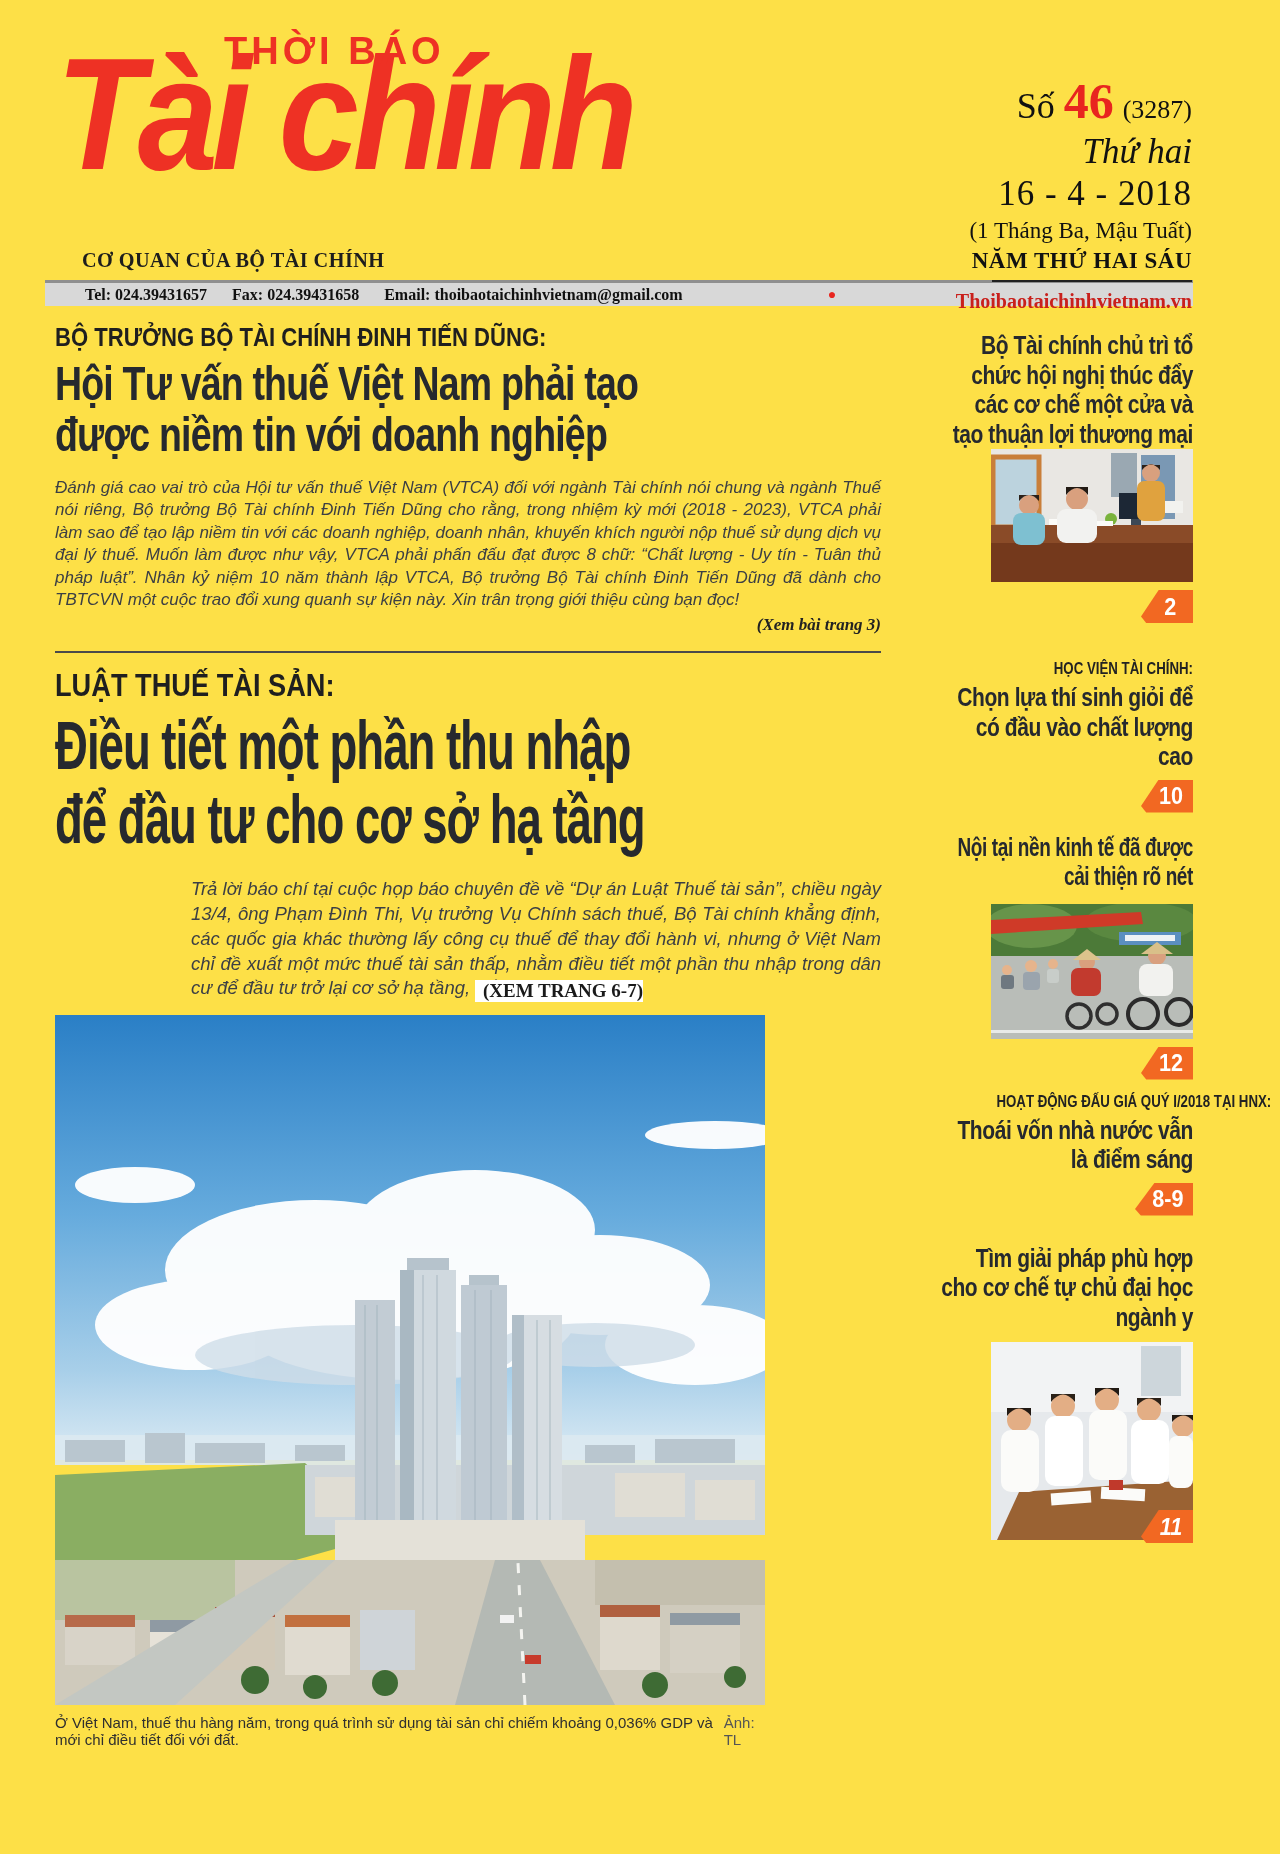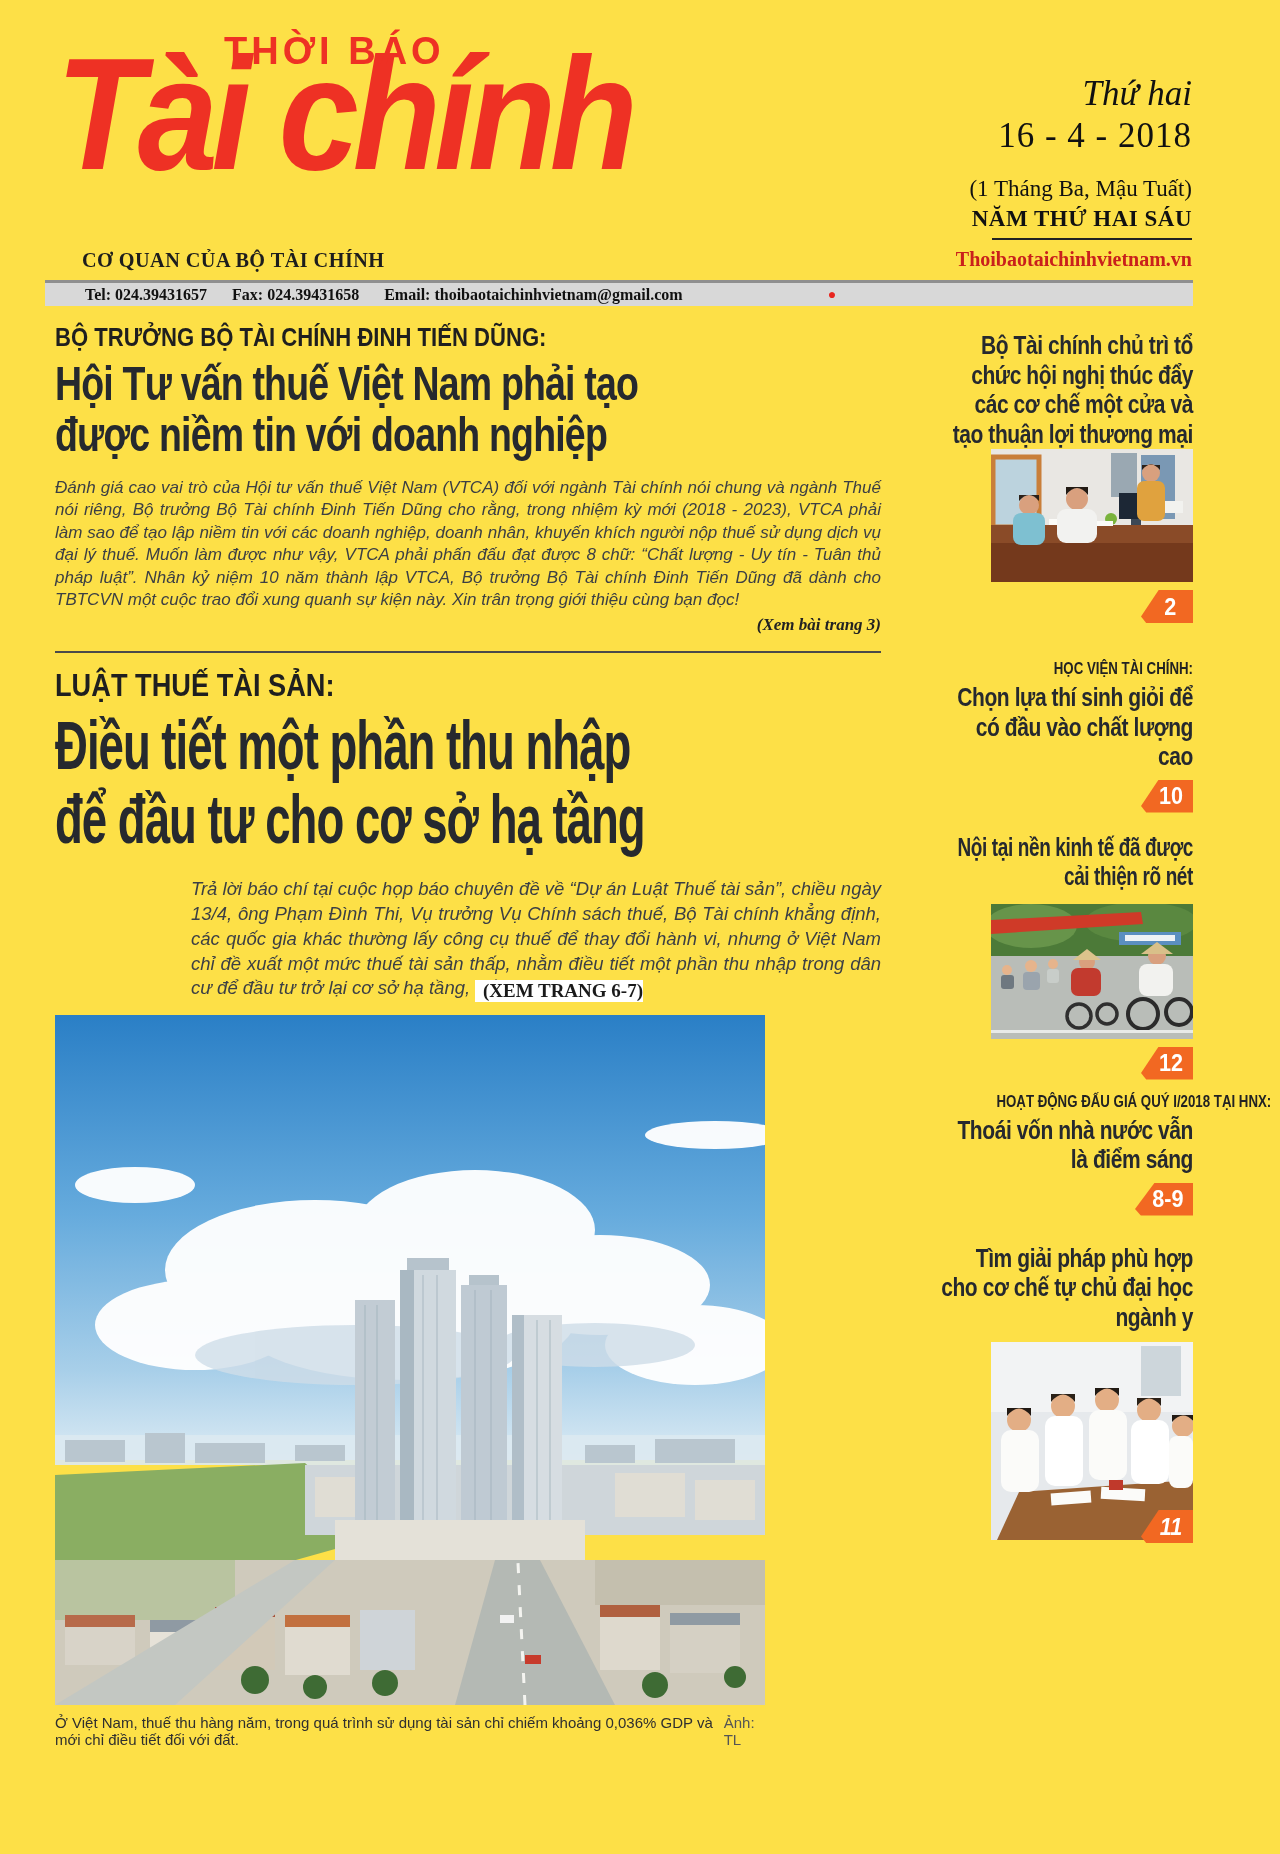--- a/index.html
+++ b/index.html
@@ -13,21 +13,21 @@
   .m-org   { position:absolute; left:82px; top:247px; font-family:"Liberation Serif", serif; font-size:22px; font-weight:bold; color:#1d1d1d; letter-spacing:.5px; transform:scaleX(.92); transform-origin:0 0; white-space:nowrap; }
   .contact-bar { position:absolute; left:45px; top:280px; width:1148px; height:26px; background:#d8d8d8; border-top:3px solid #8f8f8f; display:flex; align-items:center; padding-left:40px; gap:25px; font-family:"Liberation Serif", serif; font-size:16px; font-weight:bold; color:#111; }
   .contact-bar .dot { color:#e8251f; font-size:14px; margin-left:120px; }
 
   .issue { position:absolute; right:88px; top:72px; text-align:right; font-family:"Liberation Serif", serif; color:#111; }
   .issue .l1 { font-size:36px; }
   .issue .num { font-size:50px; font-weight:bold; color:#e8251f; }
   .issue .ser { font-size:26px; }
   .issue .l2 { font-size:35px; font-style:italic; margin-top:2px; }
   .issue .l3 { font-size:35px; letter-spacing:1px; margin-top:2px; }
-  .issue .l4 { font-size:23px; margin-top:20px; }
+  .issue .l4 { font-size:23px; margin-top:4px; }
   .issue .l5 { font-size:23px; font-weight:bold; letter-spacing:.5px; margin-top:4px; }
   .issue .rule { border-top:2px solid #222; width:200px; margin:6px 0 8px auto; }
   .issue .web { font-size:20px; font-weight:bold; color:#c9201c; cursor:pointer; }
 
   
   .main-col { position:absolute; left:55px; top:322px; width:826px; }
   .kicker1 { font-size:26px; font-weight:600; color:#1f1f1f; transform:scaleX(.85); transform-origin:0 0; white-space:nowrap; }
   .h1line  { display:block; font-size:48px; font-weight:800; color:#26292e; letter-spacing:-1px; line-height:1.06; transform:scaleX(.78); transform-origin:0 0; white-space:nowrap; }
   .h1wrap  { margin-top:6px; }
   .lede1   { margin-top:16px; font-size:17px; font-style:italic; line-height:1.32; color:#3c3f44; text-align:justify; }
@@ -70,20 +70,25 @@
   <div class="m-org">CƠ QUAN CỦA BỘ TÀI CHÍNH</div>
 
   <div class="contact-bar">
     <span>Tel: 024.39431657</span>
     <span>Fax: 024.39431658</span>
     <span>Email: thoibaotaichinhvietnam@gmail.com</span>
     <span class="dot">●</span>
   </div>
 
   <div class="issue">
+    <div class="l1">
+      <span>Số</span>
+      <span class="num">46</span>
+      <span class="ser">(3287)</span>
+    </div>
     <div class="l2">Thứ hai</div>
     <div class="l3">16 - 4 - 2018</div>
     <div class="l4">(1 Tháng Ba, Mậu Tuất)</div>
     <div class="l5">NĂM THỨ HAI SÁU</div>
     <div class="rule"></div>
     <div class="web">Thoibaotaichinhvietnam.vn</div>
   </div>
 
   <div class="main-col">
     <div class="kicker1">BỘ TRƯỞNG BỘ TÀI CHÍNH ĐINH TIẾN DŨNG:</div>

